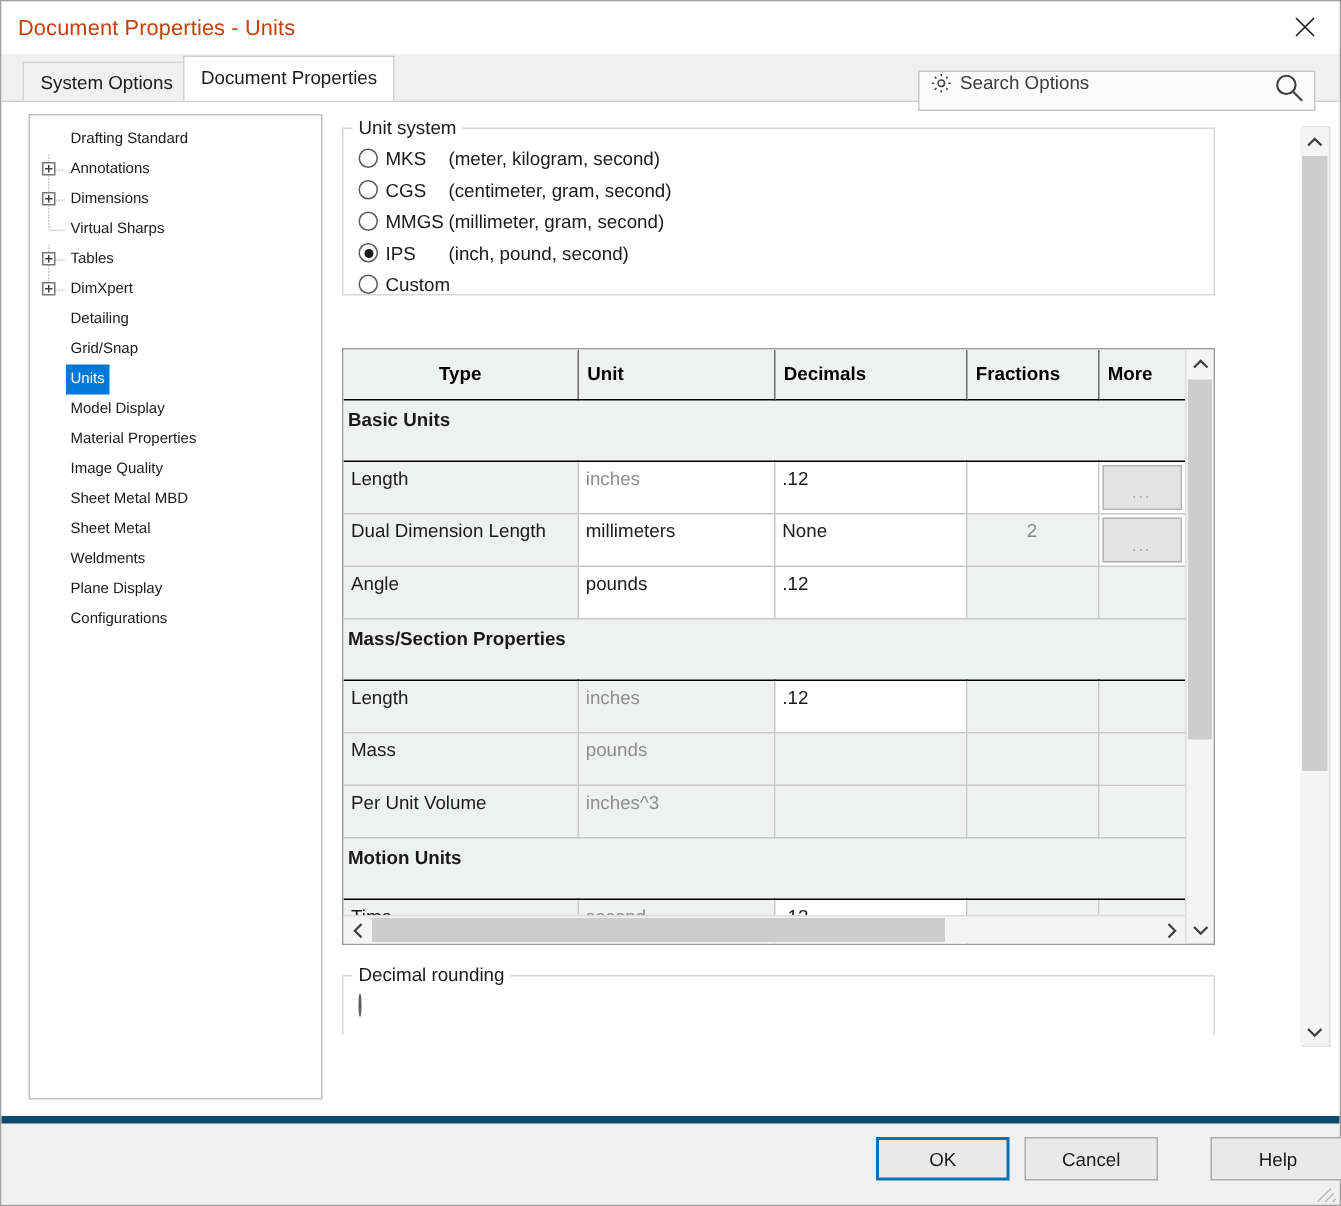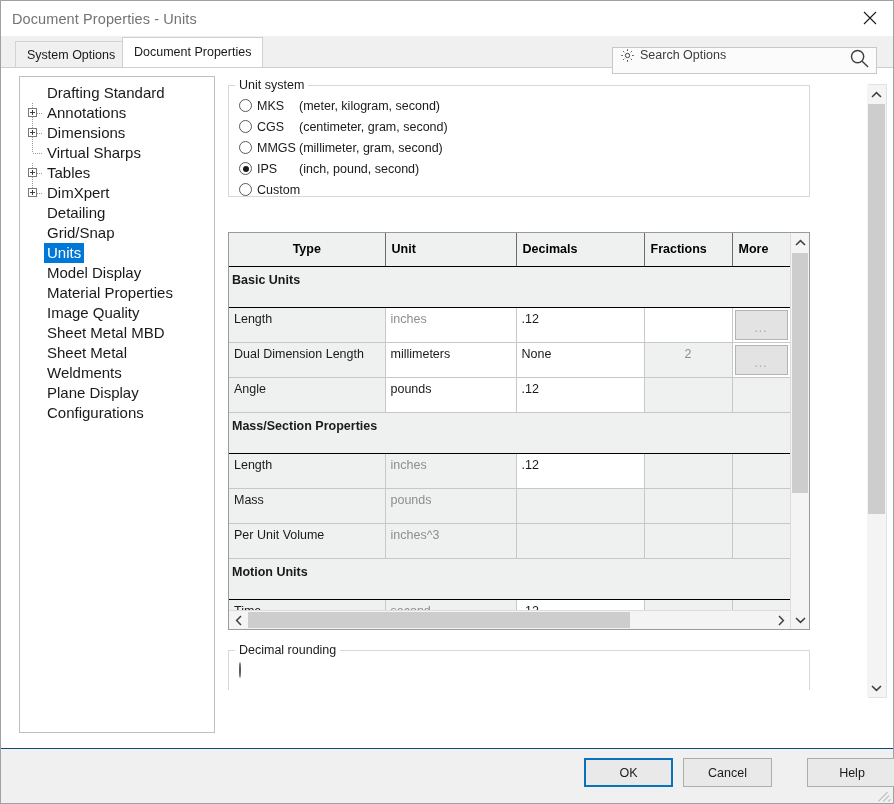--- a/index.html
+++ b/index.html
@@ -30,21 +30,21 @@
     height: 35px;
     background: #ffffff;
     display: flex;
     align-items: center;
     flex: none;
     position: relative;
   }
   .title-text {
     margin-left: 11px;
     font-size: 14.5px;
-    color: #737373;
+    color: #c2410c;
     letter-spacing: .1px;
   }
   .close-btn {
     position: absolute;
     right: 0; top: 0;
     width: 47px; height: 34px;
     display: flex; align-items: center; justify-content: center;
     cursor: pointer;
   }
   .close-btn svg { display: block; }
@@ -133,21 +133,21 @@
   .tree-item {
     height: 20px;
     line-height: 20px;
     display: flex;
     align-items: center;
     padding-left: 6px;
     cursor: pointer;
     white-space: nowrap;
     position: relative;
   }
-  .tree-label { font-size: 15px; padding: 0 3px; }
+  .tree-label { font-size: 10px; padding: 0 3px; }
   .tree-item.selected .tree-label {
     background: #0078d7;
     color: #ffffff;
   }
   .twisty {
     width: 18px; height: 20px;
     flex: none;
     position: relative;
   }
   .twisty .box {
@@ -359,21 +359,21 @@
     height: 614px;
     background: #f4f4f4;
     border: 1px solid #e2e2e2;
     box-sizing: border-box;
   }
   
   .footer {
     height: 54px;
     flex: none;
     background: #f0f0f0;
-    border-top: 1px solid #0c4a6e;
+    border-top: 5px solid #0c4a6e;
     position: relative;
   }
   .btn {
     position: absolute;
     top: 9px;
     height: 29px;
     background: #e9e9e9;
     border: 1px solid #adadad;
     box-sizing: border-box;
     font-family: "Liberation Sans", sans-serif;

